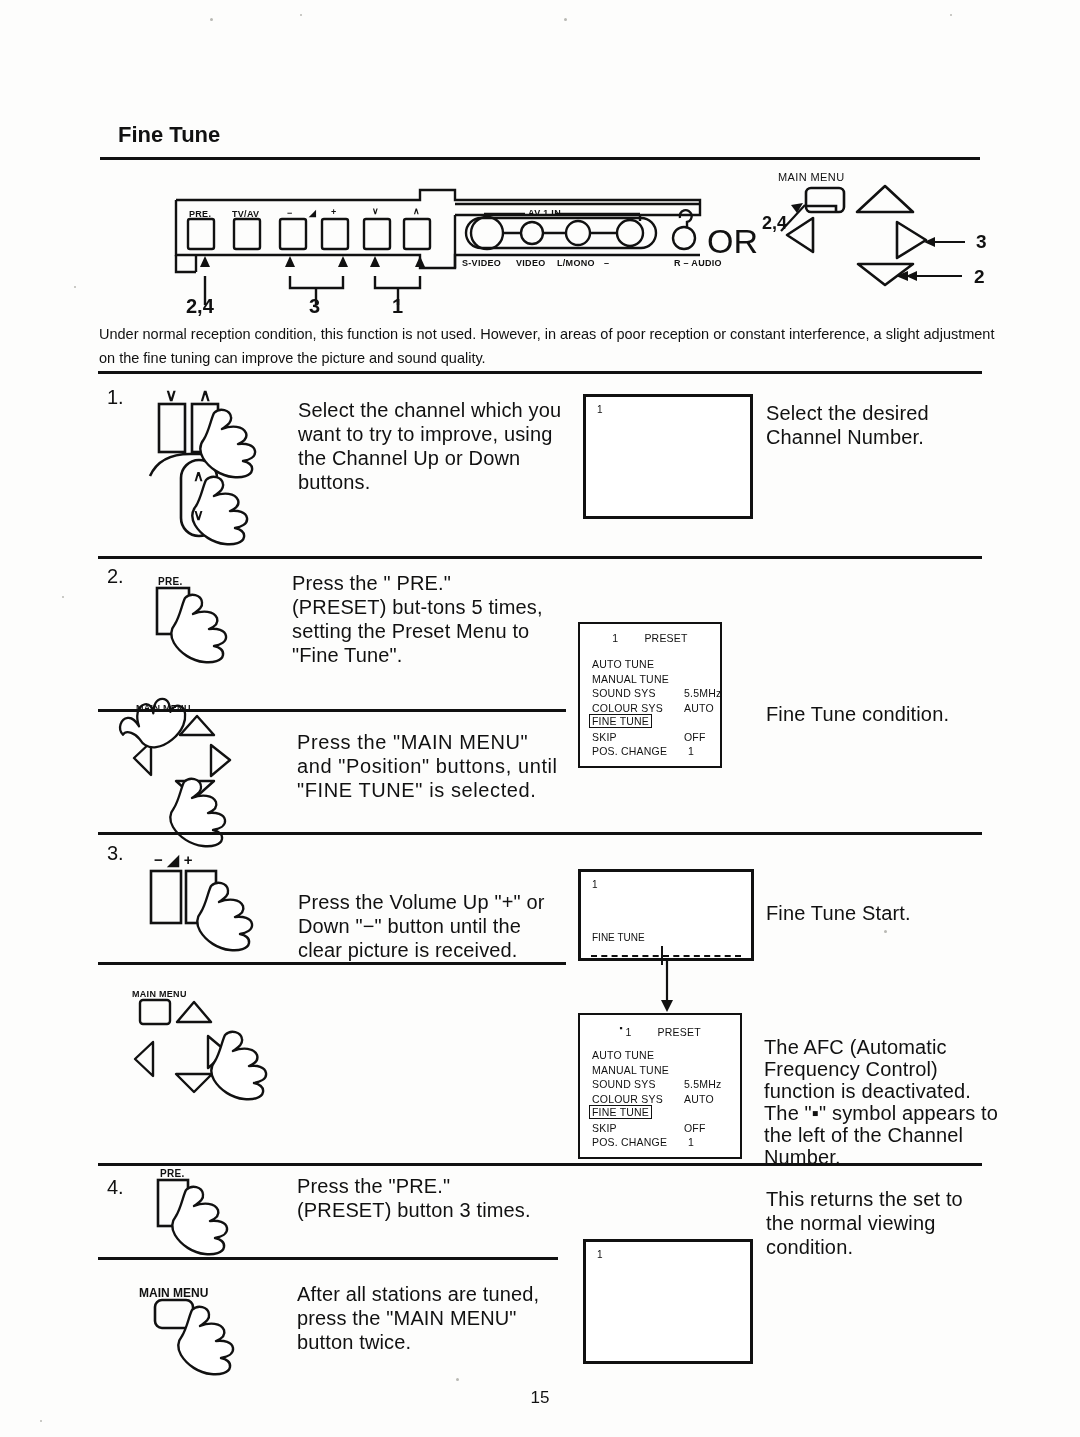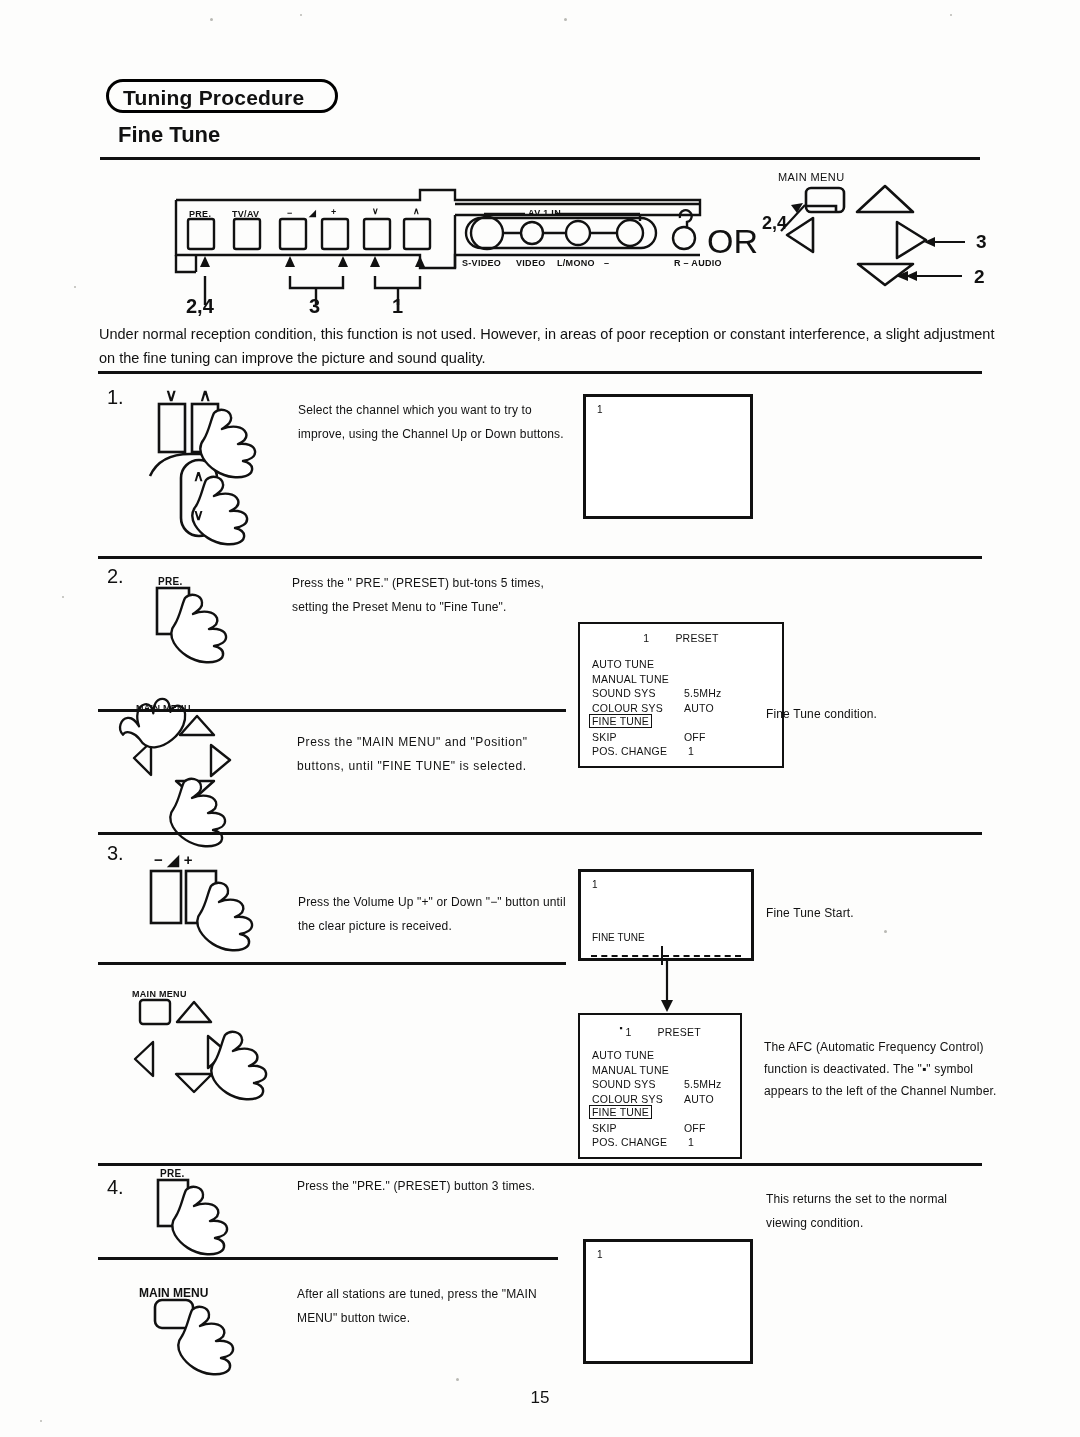--- a/index.html
+++ b/index.html
@@ -94,21 +94,21 @@
     height: 2px;
     background: #111;
   }
   .stepnum {
     position: absolute;
     font-size: 20px;
     font-weight: normal;
   }
   .body-text {
     position: absolute;
-    font-size: 12px;
+    font-size: 20px;
     line-height: 24px;
     letter-spacing: .15px;
   }
   .intro-text {
     position: absolute;
     left: 99px;
     top: 322px;
     width: 900px;
     font-size: 14.5px;
     line-height: 24px;
@@ -189,23 +189,20 @@
     text-align: center;
     font-size: 17px;
   }
   .speck { position: absolute; background: #b9b9b4; border-radius: 50%; }
 </style>
 </head>
 <body>
 
 <div class="page">
 
-  <div class="title-pill">
-    <span>Tuning Procedure</span>
-  </div>
   <div class="subtitle">Fine Tune</div>
   <div class="rule-thick" style="left:100px;top:157px;width:880px;height:3px;"></div>
 
   <svg class="diagram" viewBox="0 0 1080 1437" width="1080" height="1437" xmlns="http://www.w3.org/2000/svg">
     <g fill="none" stroke="#111" stroke-width="2.4">
 
       <path d="M176,200 L420,200 L420,190 L455,190 L455,200 L700,200 L700,215 L455,215"></path>
       <path d="M176,200 L176,255 L420,255 L420,268 L455,268 L455,255 L700,255"></path>
       <path d="M455,215 L455,268"></path>
 
@@ -383,32 +380,33 @@
   <div class="lbl-big" style="left:199px;top:385px;font-size:17px;">∧</div>
   <div class="lbl-big" style="left:193px;top:467px;font-size:15px;">∧</div>
   <div class="lbl-big" style="left:193px;top:506px;font-size:15px;">∨</div>
 
   <div class="body-text" style="left:298px;top:398px;width:270px;">Select the channel which you want to try to improve, using the Channel Up or Down buttons.</div>
 
   <div class="screen" style="left:583px;top:394px;width:170px;height:125px;">
     <div class="chan">1</div>
   </div>
 
+  <div class="body-text" style="left:766px;top:401px;width:220px;">Select the desired Channel Number.</div>
 
   <div class="rule-thick" style="left:98px;top:556px;width:884px;height:3px;"></div>
 
   <div class="stepnum" style="left:107px;top:565px;">2.</div>
   <div class="lbl" style="left:158px;top:576px;font-size:10px;">PRE.</div>
   <div class="body-text" style="left:292px;top:571px;width:256px;">Press the " PRE." (PRESET) but-tons 5 times, setting the Preset Menu to "Fine Tune".</div>
 
   <div class="hr-short" style="left:98px;top:709px;width:468px;height:3px;"></div>
   <div class="lbl" style="left:136px;top:703px;font-size:9px;">MAIN MENU</div>
   <div class="body-text" style="left:297px;top:730px;width:268px;letter-spacing:.6px;">Press the "MAIN MENU" and "Position" buttons, until "FINE TUNE" is selected.</div>
 
-  <div class="osd" style="left:578px;top:622px;width:206px;height:146px;">
+  <div class="osd" style="left:578px;top:622px;width:144px;height:146px;">
     <div class="osd-head">
       <span class="num">1</span><span>PRESET</span>
     </div>
     <div class="osd-rows">
       <div class="osd-row">
           <span class="k">AUTO TUNE</span>
           <span class="v"></span>
         </div>
       <div class="osd-row">
           <span class="k">MANUAL TUNE</span>

